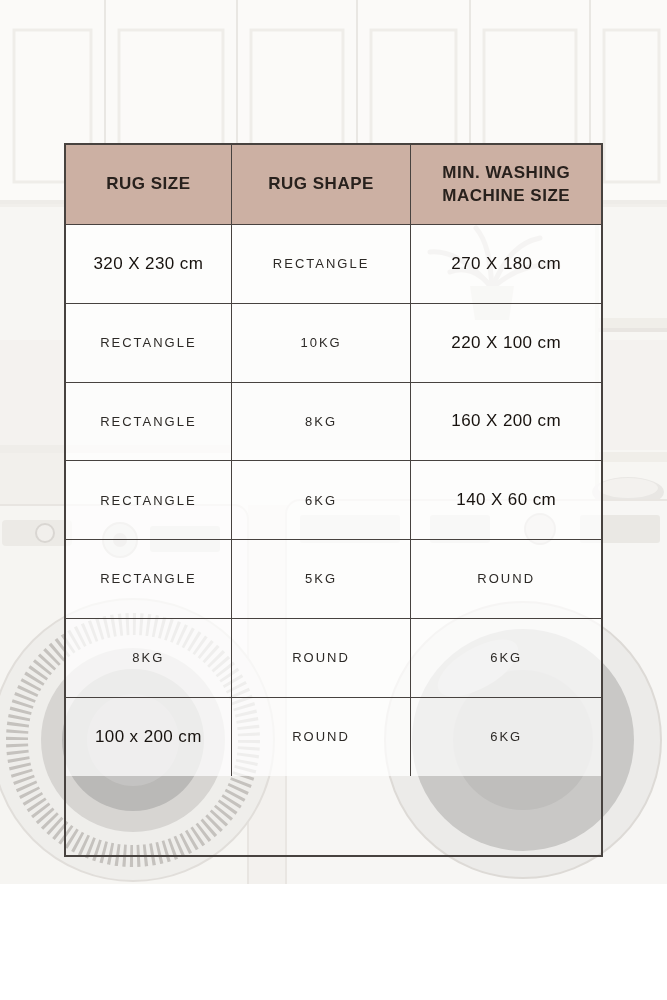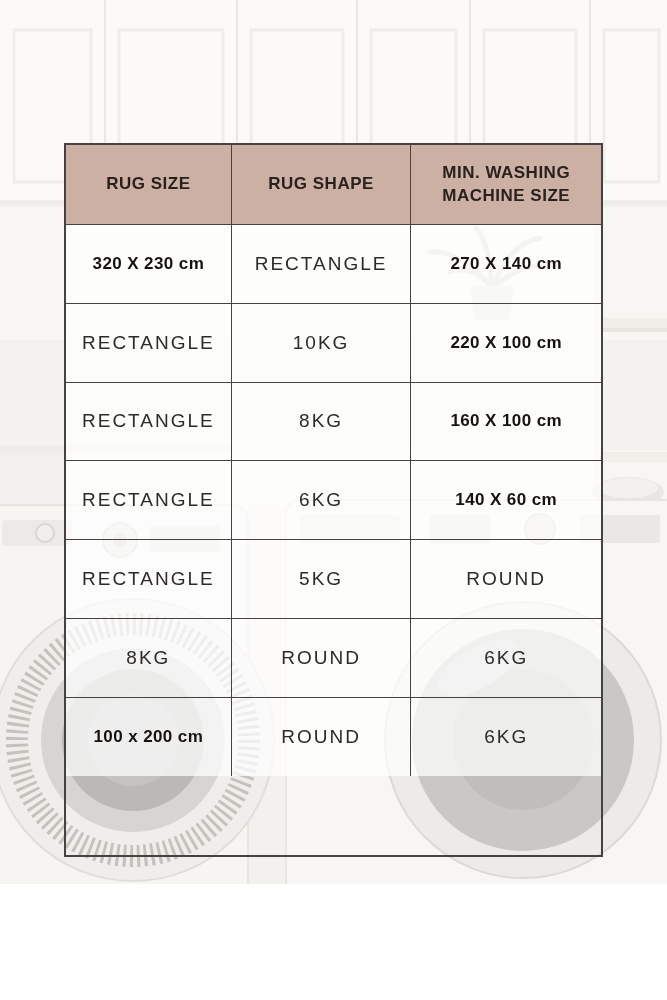--- a/index.html
+++ b/index.html
@@ -43,28 +43,28 @@
     font-weight:bold;
     font-size:17px;
     letter-spacing:.5px;
     line-height:1.3;
     color:var(--header-text,#28211d);
   }
   .td{
     background:var(--cell-bg,rgba(255,255,255,.72));
   }
   .td.size{
-    font-weight:bold;
+    font-weight:normal;
     font-size:17px;
     letter-spacing:.4px;
     color:var(--size-text,#17120e);
   }
   .td.shape,.td.kg{
     font-weight:400;
-    font-size:19px;
+    font-size:13px;
     letter-spacing:2px;
     color:var(--body-text,#2d2a27);
   }
 </style>
 </head>
 <body>
 
 <div class="stage">
 
   <svg class="bg" viewBox="0 0 667 1000" aria-hidden="true">
@@ -166,27 +166,27 @@
       <rect x="0" y="936" width="667" height="3" fill="#e9e2da"></rect>
     </g>
   </svg>
 
   <div class="rug-table" id="rug-table">
       <div class="cell th">RUG SIZE</div>
       <div class="cell th">RUG SHAPE</div>
       <div class="cell th">MIN. WASHING MACHINE SIZE</div>
       <div class="cell td size">320 X 230 cm</div>
       <div class="cell td shape">RECTANGLE</div>
-      <div class="cell td size">270 X 140 cm</div>
+      <div class="cell td size">270 X 180 cm</div>
       <div class="cell td shape">RECTANGLE</div>
       <div class="cell td kg">10KG</div>
       <div class="cell td size">220 X 100 cm</div>
       <div class="cell td shape">RECTANGLE</div>
       <div class="cell td kg">8KG</div>
-      <div class="cell td size">160 X 100 cm</div>
+      <div class="cell td size">160 X 200 cm</div>
       <div class="cell td shape">RECTANGLE</div>
       <div class="cell td kg">6KG</div>
       <div class="cell td size">140 X 60 cm</div>
       <div class="cell td shape">RECTANGLE</div>
       <div class="cell td kg">5KG</div>
       <div class="cell td shape">ROUND</div>
       <div class="cell td kg">8KG</div>
       <div class="cell td shape">ROUND</div>
       <div class="cell td kg">6KG</div>
       <div class="cell td size">100 x 200 cm</div>

